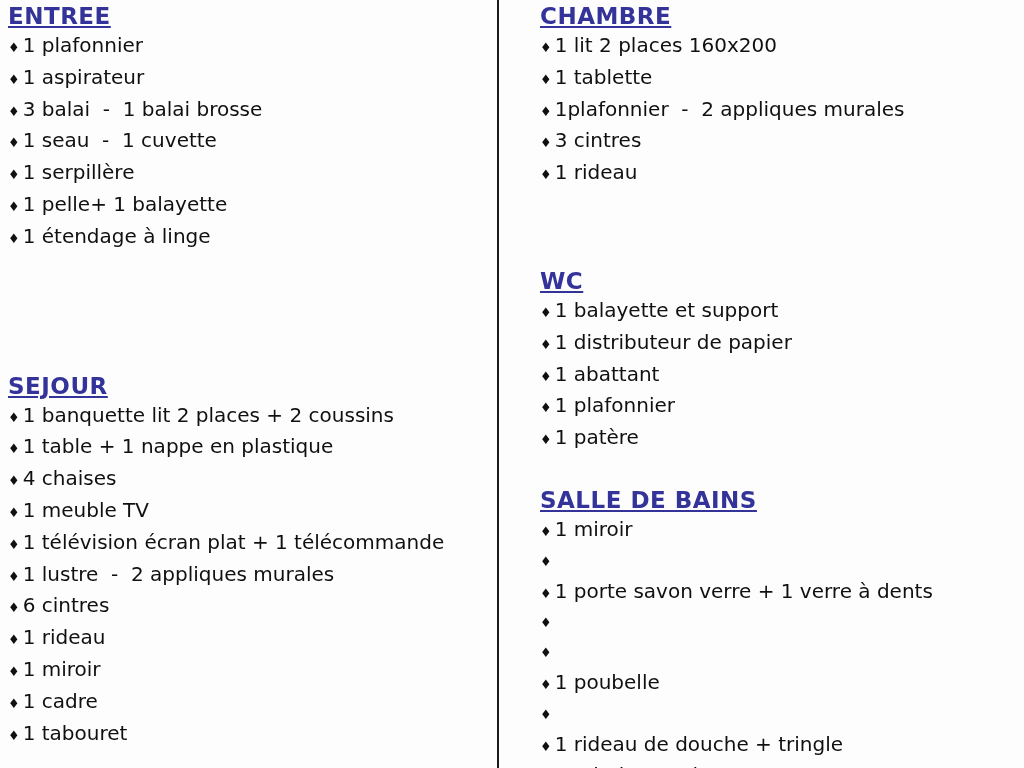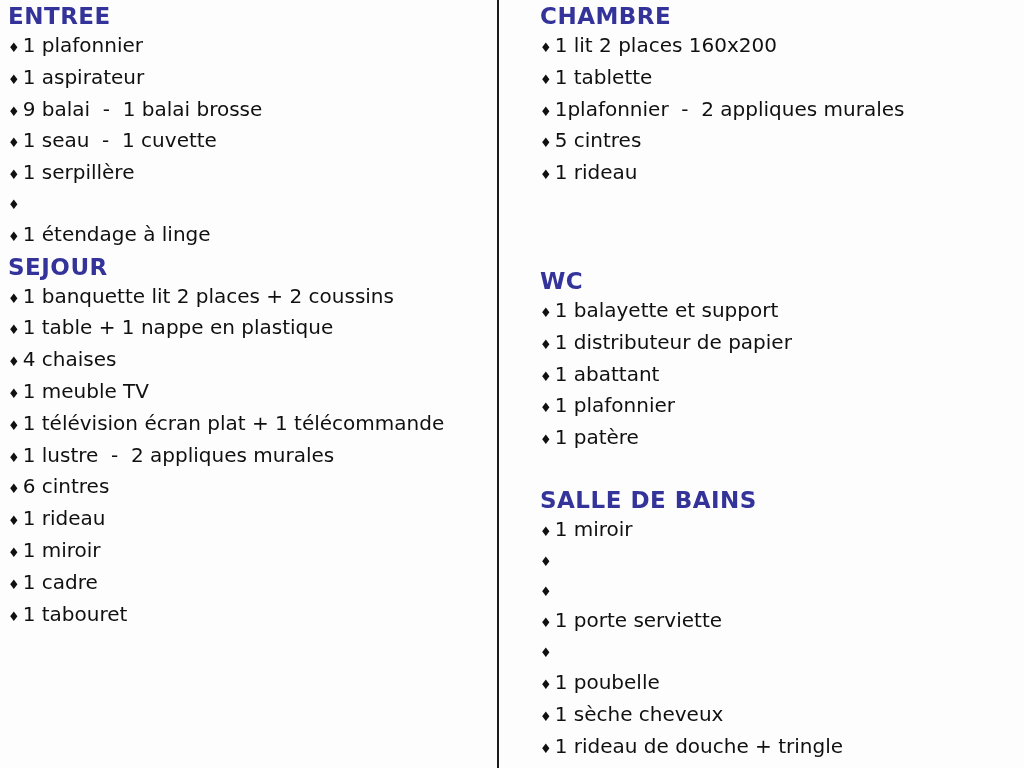--- a/index.html
+++ b/index.html
@@ -34,31 +34,32 @@
   }
   .col {
     position: absolute;
     top: 1px;
   }
   .col-left  { left: 8px;   width: 478px; }
   .col-right { left: 540px; width: 476px; }
 
   .section { margin: 0; }
   
-  .col-left  .section:nth-of-type(2) { }
+  .col-left  .section:nth-of-type(2) { margin-top: 117px; }
   .col-right .section:nth-of-type(2) { margin-top: 76px; }
   .col-right .section:nth-of-type(3) { margin-top: 30px; }
 
   .section-title {
     margin: 0;
     font-size: 23px;
     line-height: 30px;
     font-weight: bold;
     letter-spacing: 0.5px;
     color: var(--heading-color);
+    text-decoration: underline;
   }
   .item-list {
     list-style: none;
     margin: 0;
     padding: 0;
   }
   .item {
     display: flex;
     align-items: baseline;
     font-size: 20px;
@@ -88,35 +89,36 @@
     <span class="item-label">1 plafonnier</span>
   </li>
 
   <li class="item">
     <span class="bullet">♦</span>
     <span class="item-label">1 aspirateur</span>
   </li>
 
   <li class="item">
     <span class="bullet">♦</span>
-    <span class="item-label">9 balai  -  1 balai brosse</span>
+    <span class="item-label">3 balai  -  1 balai brosse</span>
   </li>
 
   <li class="item">
     <span class="bullet">♦</span>
     <span class="item-label">1 seau  -  1 cuvette</span>
   </li>
 
   <li class="item">
     <span class="bullet">♦</span>
     <span class="item-label">1 serpillère</span>
   </li>
 
   <li class="item">
     <span class="bullet">♦</span>
+    <span class="item-label">1 pelle+ 1 balayette</span>
   </li>
 
   <li class="item">
     <span class="bullet">♦</span>
     <span class="item-label">1 étendage à linge</span>
   </li>
 </ul>
   </section>
 
   <section class="section">
@@ -194,21 +196,21 @@
     <span class="item-label">1 tablette</span>
   </li>
 
   <li class="item">
     <span class="bullet">♦</span>
     <span class="item-label">1plafonnier  -  2 appliques murales</span>
   </li>
 
   <li class="item">
     <span class="bullet">♦</span>
-    <span class="item-label">5 cintres</span>
+    <span class="item-label">3 cintres</span>
   </li>
 
   <li class="item">
     <span class="bullet">♦</span>
     <span class="item-label">1 rideau</span>
   </li>
 </ul>
   </section>
 
   <section class="section">
@@ -248,39 +250,38 @@
     <span class="bullet">♦</span>
     <span class="item-label">1 miroir</span>
   </li>
 
   <li class="item">
     <span class="bullet">♦</span>
   </li>
 
   <li class="item">
     <span class="bullet">♦</span>
-  </li>
-
-  <li class="item">
-    <span class="bullet">♦</span>
-    <span class="item-label">1 porte serviette</span>
+    <span class="item-label">1 porte savon verre + 1 verre à dents</span>
+  </li>
+
+  <li class="item">
+    <span class="bullet">♦</span>
   </li>
 
   <li class="item">
     <span class="bullet">♦</span>
   </li>
 
   <li class="item">
     <span class="bullet">♦</span>
     <span class="item-label">1 poubelle</span>
   </li>
 
   <li class="item">
     <span class="bullet">♦</span>
-    <span class="item-label">1 sèche cheveux</span>
   </li>
 
   <li class="item">
     <span class="bullet">♦</span>
     <span class="item-label">1 rideau de douche + tringle</span>
   </li>
 
   <li class="item">
     <span class="bullet">♦</span>
     <span class="item-label">1 miroir grossissant</span>

